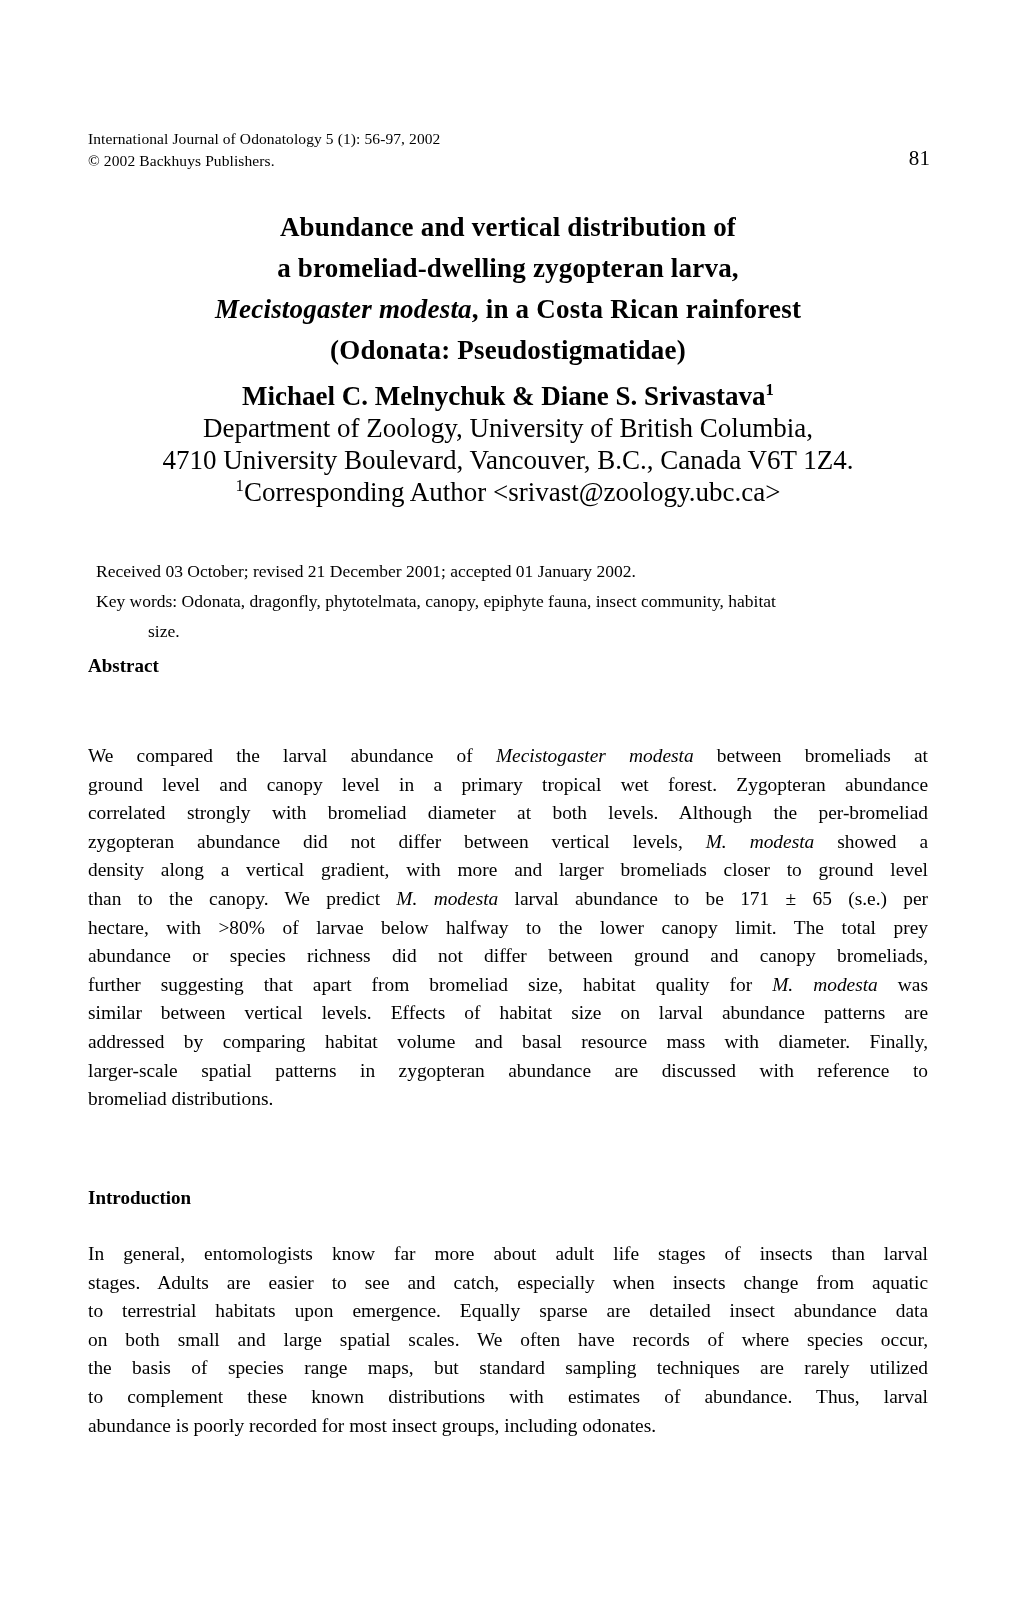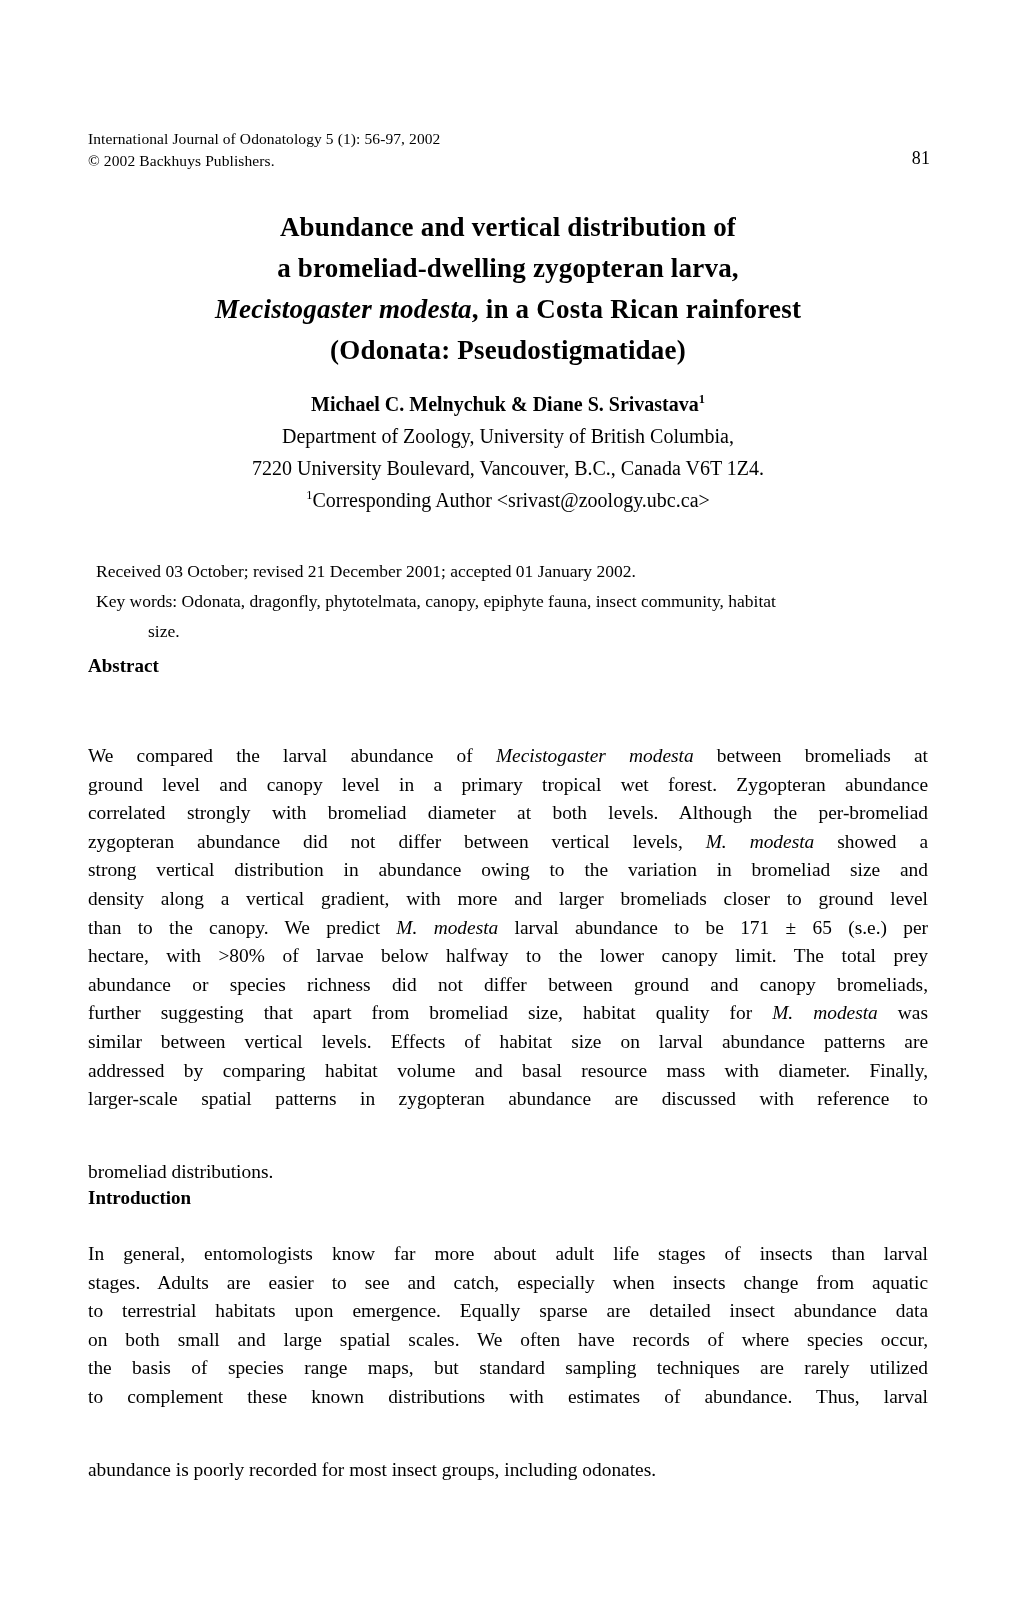--- a/index.html
+++ b/index.html
@@ -39,21 +39,21 @@
   }
   .runhead .line1,
   .runhead .line2 {
     display: block;
     white-space: pre;
   }
   .runhead .pageno {
     position: absolute;
     right: -2px;
     top: 18px;
-    font-size: 18px;
+    font-size: 21px;
     line-height: 24px;
   }
 
   
   .title-block {
     position: absolute;
     left: 0;
     top: 207px;
     width: 840px;
     text-align: center;
@@ -62,24 +62,24 @@
     line-height: 41px;
     letter-spacing: 0.2px;
   }
   .title-block .tline { display: block; white-space: nowrap; }
   .title-block .ital { font-style: italic; }
 
   
   .author-block {
     position: absolute;
     left: 0;
-    top: 388px;
+    top: 380px;
     width: 840px;
     text-align: center;
-    font-size: 20px;
+    font-size: 27px;
     line-height: 32px;
   }
   .author-block .authors { font-weight: bold; }
   .author-block sup {
     font-size: 0.62em;
     vertical-align: super;
     line-height: 0;
   }
   .author-block .aline { display: block; white-space: nowrap; }
 
@@ -124,21 +124,20 @@
   
   .vline {
     display: block;
     text-align: justify;
     text-align-last: justify;
     white-space: normal;
   }
   .vline.last {
     text-align: left;
     text-align-last: left;
-    margin-top: 44px;
   }
 </style>
 </head>
 <body>
 
 <div class="page">
   <div class="content">
 
     <div class="runhead">
       <span class="line1">International Journal of Odonatology 5 (1): 56-97, 2002</span>
@@ -149,37 +148,36 @@
     <div class="title-block">
       <span class="tline">Abundance and vertical distribution of</span>
       <span class="tline">a bromeliad-dwelling zygopteran larva,</span>
       <span class="tline"><span class="ital">Mecistogaster modesta</span><span>, in a Costa Rican rainforest</span></span>
       <span class="tline">(Odonata: Pseudostigmatidae)</span>
     </div>
 
     <div class="author-block">
       <span class="aline authors"><span>Michael C. Melnychuk &amp; Diane S. Srivastava</span><sup>1</sup></span>
       <span class="aline">Department of Zoology, University of British Columbia,</span>
-      <span class="aline">7220 University Boulevard, Vancouver, B.C., Canada V6T 1Z4.</span>
+      <span class="aline">4710 University Boulevard, Vancouver, B.C., Canada V6T 1Z4.</span>
       <span class="aline"><sup>1</sup><span>Corresponding Author &lt;srivast@zoology.ubc.ca&gt;</span></span>
     </div>
 
     <div class="meta-block">
       <span class="mline">Received 03 October; revised 21 December 2001; accepted 01 January 2002.</span>
       <span class="mline">Key words: Odonata, dragonfly, phytotelmata, canopy, epiphyte fauna, insect community, habitat</span>
       <span class="mline indented">size.</span>
     </div>
 
     <div class="heading" id="abstract-heading">Abstract</div>
     <div class="body-par" id="abstract-par">
         <span class="vline"><span>We compared the larval abundance of </span><span class="ital">Mecistogaster modesta</span><span> between bromeliads at</span></span>
         <span class="vline"><span>ground level and canopy level in a primary tropical wet forest. Zygopteran abundance</span></span>
         <span class="vline"><span>correlated strongly with bromeliad diameter at both levels. Although the per-bromeliad</span></span>
         <span class="vline"><span>zygopteran abundance did not differ between vertical levels, </span><span class="ital">M. modesta</span><span> showed a</span></span>
-        <span class="vline"><span>strong vertical distribution in abundance owing to the variation in bromeliad size and</span></span>
         <span class="vline"><span>density along a vertical gradient, with more and larger bromeliads closer to ground level</span></span>
         <span class="vline"><span>than to the canopy. We predict </span><span class="ital">M. modesta</span><span> larval abundance to be 171 ± 65 (s.e.) per</span></span>
         <span class="vline"><span>hectare, with &gt;80% of larvae below halfway to the lower canopy limit. The total prey</span></span>
         <span class="vline"><span>abundance or species richness did not differ between ground and canopy bromeliads,</span></span>
         <span class="vline"><span>further suggesting that apart from bromeliad size, habitat quality for </span><span class="ital">M. modesta</span><span> was</span></span>
         <span class="vline"><span>similar between vertical levels. Effects of habitat size on larval abundance patterns are</span></span>
         <span class="vline"><span>addressed by comparing habitat volume and basal resource mass with diameter. Finally,</span></span>
         <span class="vline"><span>larger-scale spatial patterns in zygopteran abundance are discussed with reference to</span></span>
         <span class="vline last"><span>bromeliad distributions.</span></span>
       </div>

